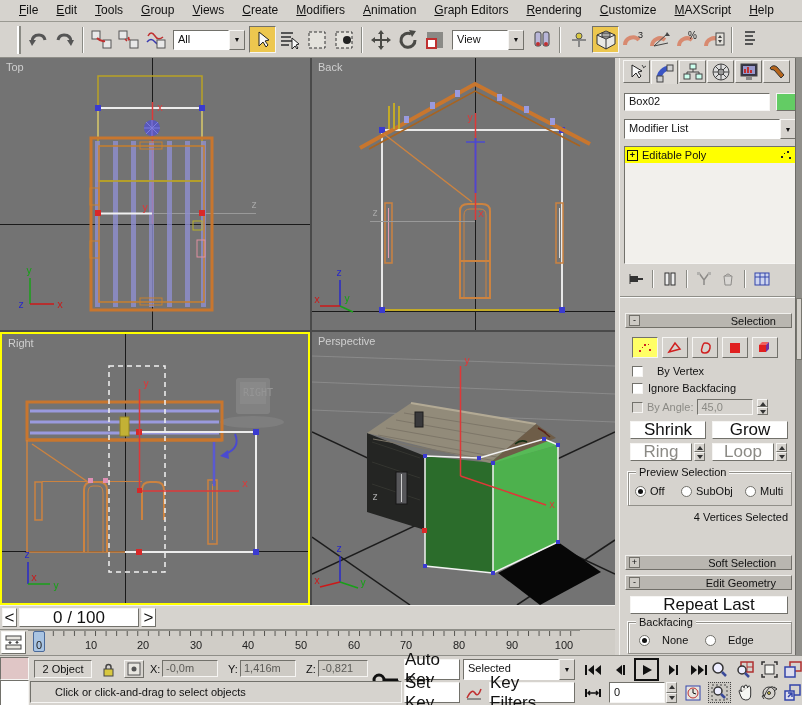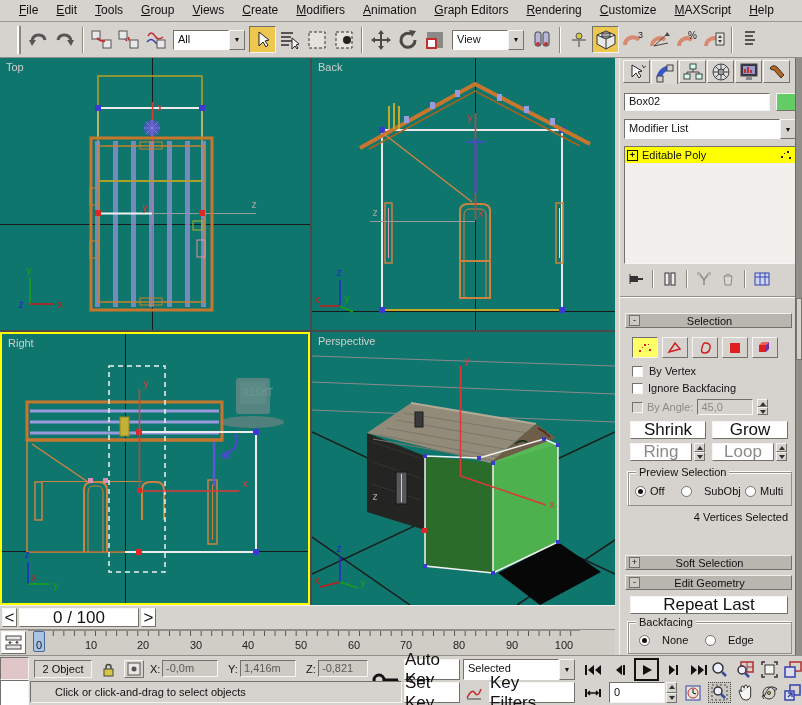--- a/index.html
+++ b/index.html
@@ -18,30 +18,30 @@
 #toolbar{position:absolute;left:0;top:22px;width:802px;height:36px;background:#d6d3ce;border-bottom:1px solid #8f8e88;display:flex;align-items:center;padding:0 14px;overflow:hidden}
 .tb-grip{width:4px;height:28px;border-left:2px solid #fff;border-right:2px solid #8a8a84;margin:0 3px}
 .tb-btn{width:27px;height:27px;display:flex;align-items:center;justify-content:center;flex:0 0 auto}
 .tb-btn.pressed{background:#edc74f;border:1px solid;border-color:#72716b #f6f5f3 #f6f5f3 #72716b}
 .tb-sep{width:0;height:26px;border-left:1px solid #8a8a84;border-right:1px solid #fbfbfa;margin:0 4px;flex:0 0 auto}
 .combo{display:flex;height:20px;flex:0 0 auto}
 .combo .cv{background:#fff;border:1px solid;border-color:#72716b #fff #fff #72716b;padding:2px 4px;font-size:11px;overflow:hidden;white-space:nowrap}
 .combo .ca{width:16px;background:#d6d3ce;border:1px solid;border-color:#f6f5f3 #72716b #72716b #f6f5f3;font-size:7px;display:flex;align-items:center;justify-content:center}
 
 #vp-region{position:absolute;left:0;top:58px;width:615px;height:547px;background:#4a4a4a}
-.vp{position:absolute;background:#0f766e;overflow:hidden}
+.vp{position:absolute;background:#737373;overflow:hidden}
 .vp-label{position:absolute;left:6px;top:3px;color:#cfcfcf;font-size:11px;z-index:2}
 .vp svg{position:absolute;left:0;top:0}
 .vp svg text{font-family:"DejaVu Sans Mono",monospace;font-size:10px}
 
 #cpanel{position:absolute;left:619px;top:58px;width:183px;height:597px;background:#d6d3ce;border-left:1px solid #f2f1ee}
 .tab{position:absolute;top:2px;width:27px;height:23px;background:#d6d3ce;border:1px solid;border-color:#f6f5f3 #72716b #72716b #f6f5f3;display:flex;align-items:center;justify-content:center}
 .roll{position:absolute;left:5px;width:167px;height:15px;background:#b9b6b0;border:1px solid;border-color:#f0efec #716f69 #716f69 #f0efec;display:flex;align-items:center;font-size:11px}
 .roll .pm{width:11px;height:11px;margin:0 3px;background:#cdcac4;border:1px solid #716f69;font-size:9px;line-height:9px;text-align:center}
-.roll .rt{flex:1;text-align:center;padding-right:15px}
+.roll .rt{flex:1;text-align:right;padding-right:15px}
 .pbtn{background:#ffffff;border:1px solid;border-color:#f6f5f3 #72716b #72716b #f6f5f3;display:flex;align-items:center;justify-content:center;font-size:17px}
 .dis{color:#8b8a85}
 .cb{width:11px;height:11px;background:#fff;border:1px solid;border-color:#72716b #f6f5f3 #f6f5f3 #72716b;display:inline-block;flex:0 0 auto}
 .cb.disb{background:#d6d3ce}
 .rad{width:11px;height:11px;border-radius:50%;background:#fff;border:1px solid #72716b;position:relative;flex:0 0 auto}
 .rad.sel::after{content:"";position:absolute;left:2px;top:2px;width:5px;height:5px;border-radius:50%;background:#111}
 .grp{position:absolute;border:1px solid #918f89;box-shadow:1px 1px 0 #fbfbfa inset, -1px -1px 0 #fbfbfa}
 .grp .gt{position:absolute;top:-7px;left:7px;background:#d6d3ce;padding:0 3px;font-size:11px}
 .spin{width:11px;display:flex;flex-direction:column}
 .spin div{flex:1;background:#d6d3ce;border:1px solid;border-color:#f6f5f3 #72716b #72716b #f6f5f3;position:relative}
@@ -595,21 +595,21 @@
           </svg>
         </div>
     <div class="sub-btn">
           <svg width="18" height="16">
             <polygon points="3,5 10,5 10,12 3,12" fill="#e02020"></polygon>
             <polygon points="3,5 6,2 13,2 10,5" fill="#f06060"></polygon>
             <polygon points="10,5 13,2 13,9 10,12" fill="#7030a0"></polygon>
           </svg>
         </div>
   </div>
-  <div class="abs" style="left:12px;top:307px;display:flex;align-items:center;gap:6px">
+  <div class="abs" style="left:12px;top:307px;display:flex;align-items:center;gap:14px">
     <span class="cb"></span>
     <span>By Vertex</span>
   </div>
   <div class="abs" style="left:12px;top:324px;display:flex;align-items:center;gap:5px">
     <span class="cb"></span>
     <span>Ignore Backfacing</span>
   </div>
   <div class="abs" style="left:12px;top:340px;display:flex;align-items:center;gap:4px;height:18px">
     <span class="cb disb"></span>
     <span class="dis">By Angle:</span>
@@ -630,21 +630,21 @@
   <span class="spin abs" style="left:156px;top:385px;height:18px">
         <div class="su"></div>
         <div class="sd"></div>
       </span>
   <div class="grp" style="left:8px;top:414px;width:164px;height:34px">
     <span class="gt">Preview Selection</span>
     <div style="position:absolute;left:6px;top:12px;display:flex;align-items:center;gap:4px">
       <span class="rad sel"></span>
       <span>Off</span>
     </div>
-    <div style="position:absolute;left:52px;top:12px;display:flex;align-items:center;gap:12px">
+    <div style="position:absolute;left:52px;top:12px;display:flex;align-items:center;gap:4px">
       <span class="rad"></span>
       <span>SubObj</span>
     </div>
     <div style="position:absolute;left:116px;top:12px;display:flex;align-items:center;gap:4px">
       <span class="rad"></span>
       <span>Multi</span>
     </div>
   </div>
   <div class="abs" style="left:0;top:453px;width:168px;text-align:right">4 Vertices Selected</div>
 

